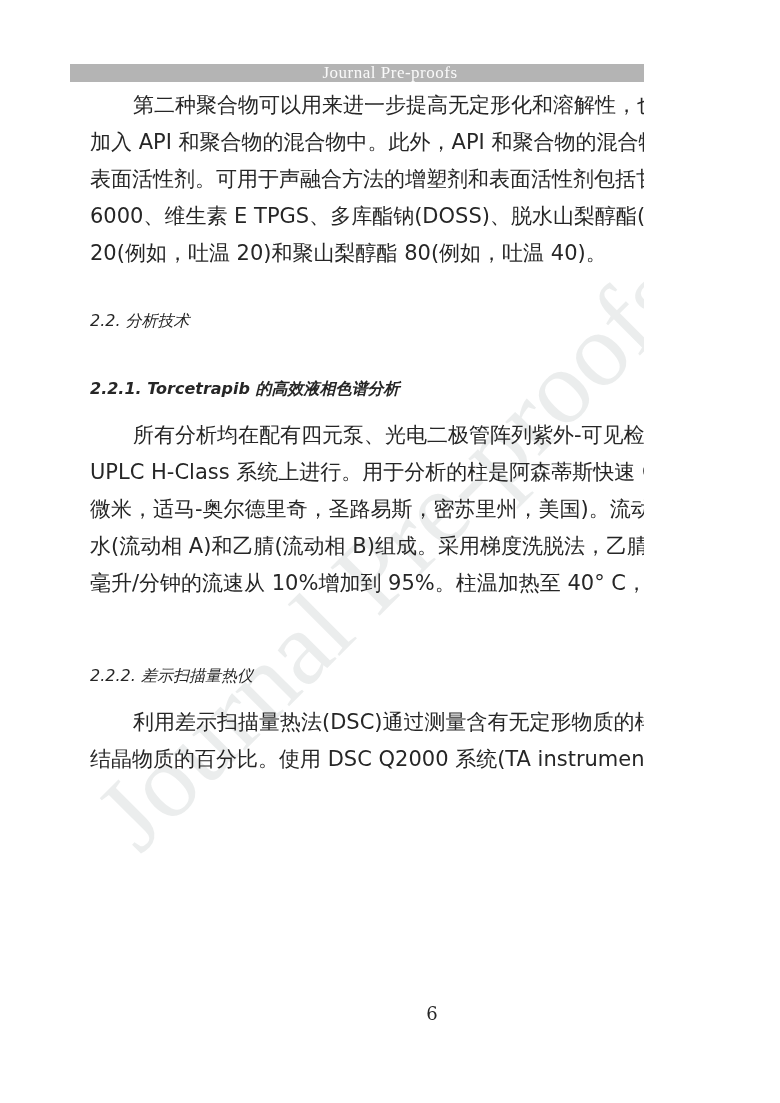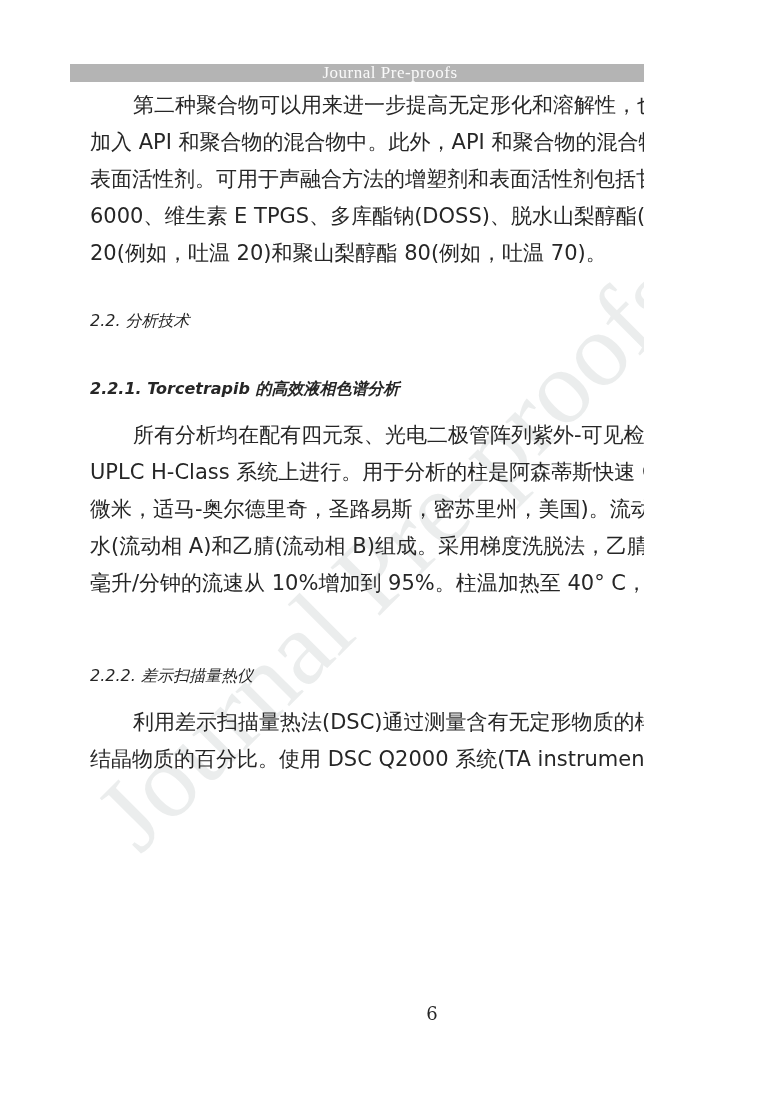--- a/index.html
+++ b/index.html
@@ -106,21 +106,21 @@
     <div class="banner-title">Journal Pre-proofs</div>
   </div>
 
   <div class="watermark">Journal Pre-proofs</div>
 
   <div class="textblock para-intro">
       <div class="line first">第二种聚合物可以用来进一步提高无定形化和溶解性，也可以在声熔接方法中</div>
       <div class="line">加入 API 和聚合物的混合物中。此外，API 和聚合物的混合物中可以包含增塑剂和/或</div>
       <div class="line">表面活性剂。可用于声融合方法的增塑剂和表面活性剂包括甘油、丙二醇、PEG 200-</div>
       <div class="line">6000、维生素 E TPGS、多库酯钠(DOSS)、脱水山梨醇酯(例如，司盘 20)、聚山梨醇酯</div>
-      <div class="line last">20(例如，吐温 20)和聚山梨醇酯 80(例如，吐温 70)。</div>
+      <div class="line last">20(例如，吐温 20)和聚山梨醇酯 80(例如，吐温 40)。</div>
     </div>
 
   <div class="heading heading-analysis">2.2. 分析技术</div>
 
   <div class="heading heading-hplc">2.2.1. Torcetrapib 的高效液相色谱分析</div>
 
   <div class="textblock para-hplc">
       <div class="line first">所有分析均在配有四元泵、光电二极管阵列紫外-可见检测器的沃特世 Acquity</div>
       <div class="line">UPLC H-Class 系统上进行。用于分析的柱是阿森蒂斯快速 C18 柱(100×4.6 毫米，2.7</div>
       <div class="line">微米，适马-奥尔德里奇，圣路易斯，密苏里州，美国)。流动相由 0.1%磷酸的去离子</div>

